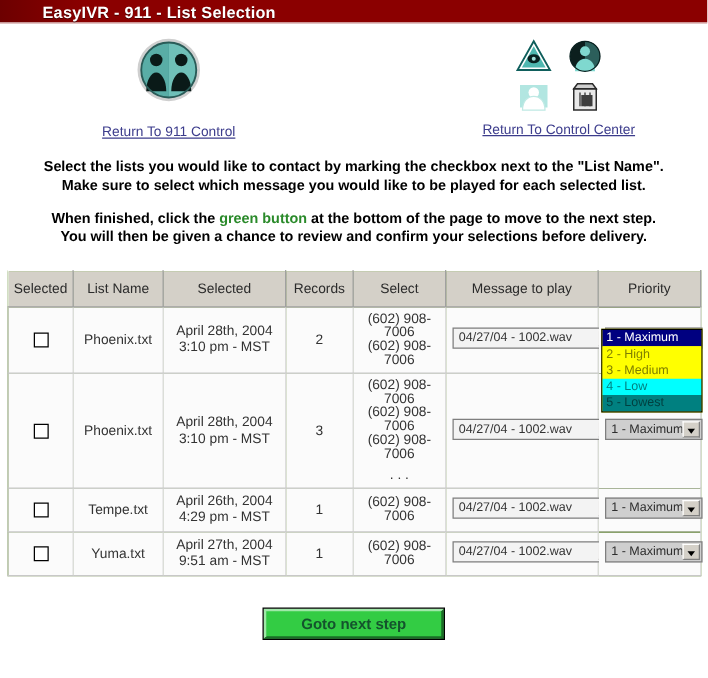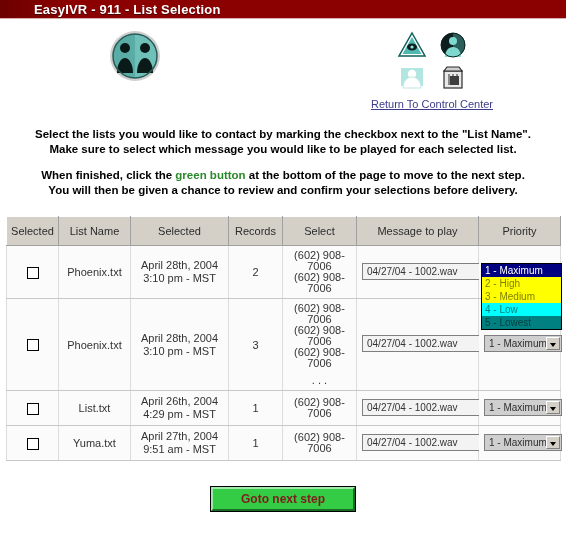--- a/index.html
+++ b/index.html
@@ -40,21 +40,21 @@
   
   .linkbar {
     position: relative;
     height: 112px;
   }
   .linkblock {
     position: absolute;
     text-align: center;
   }
   .linkblock.left  { left: 60px;  top: 10px;  width: 150px; }
-  .linkblock.right { left: 352px; top: 10px;  width: 160px; }
+  .linkblock.right { left: 367px; top: 10px;  width: 160px; }
 
   .link-text {
     display: inline-block;
     margin-top: 5px;
     font-size: 11px;
     color: #3c3c8c;
     text-decoration: underline;
     cursor: pointer;
     white-space: nowrap;
   }
@@ -219,21 +219,21 @@
   }
   .go-btn {
     display: inline-block;
     background: #33cc44;
     border: 2px solid;
     border-color: #9fe8a8 #1a6d26 #1a6d26 #9fe8a8;
     outline: 1px solid #000;
     padding: 3px 28px;
     font-size: 12px;
     font-weight: bold;
-    color: #7f1d1d;
+    color: #14532d;
     font-family: "Liberation Sans", sans-serif;
     cursor: pointer;
   }
 </style>
 </head>
 <body>
 
 <div class="titlebar">
   <span class="titlebar-text">EasyIVR - 911 - List Selection</span>
 </div>
@@ -250,20 +250,21 @@
         <g fill="#0a1a18">
           <circle cx="17" cy="19" r="5"></circle>
           <path d="M9 44 c0-9 4-15 8-15 s8 6 8 15 z"></path>
           <circle cx="37" cy="19" r="5"></circle>
           <path d="M29 44 c0-9 4-15 8-15 s8 6 8 15 z"></path>
         </g>
         <circle cx="27" cy="27" r="22" fill="none" stroke="#2a5c58" stroke-width="1.5"></circle>
       </svg>
     </span>
     <br>
+    <span class="link-text">Return To 911 Control</span>
   </div>
 
   <div class="linkblock right">
     <div class="icon-grid">
       <span>
         <svg class="icon-sm" viewBox="0 0 30 30" xmlns="http://www.w3.org/2000/svg">
           <path d="M15 3 L28 26 L2 26 Z" fill="#ffffff" stroke="#0f5f5c" stroke-width="1.5"></path>
           <path d="M15 7 L24.5 24 L5.5 24 Z" fill="#4fb8b0"></path>
           <ellipse cx="15" cy="17" rx="5" ry="3.6" fill="#08201f"></ellipse>
           <circle cx="15" cy="17" r="1.6" fill="#9fe0da"></circle>
@@ -366,21 +367,21 @@
             <div>(602) 908-7006</div>
             <div>(602) 908-7006</div>
             <div>(602) 908-7006</div>
             <div style="margin-top: 6px;">. . .</div>
           </td>
           <td class="c-msg"><div class="sel msg"><span>04/27/04 - 1002.wav</span><span class="arrow"></span></div></td>
           <td class="c-pri"><div class="sel pri"><span>1 - Maximum</span><span class="arrow"></span></div></td>
         </tr>
         <tr>
           <td><input type="checkbox" class="cbx" style=""></td>
-          <td class="c-name">List.txt</td>
+          <td class="c-name">Tempe.txt</td>
           <td class="c-mod">
             <div>April 26th, 2004</div>
             <div>4:29 pm - MST</div>
           </td>
           <td class="c-rec">1</td>
           <td class="c-sample">
             <div>(602) 908-7006</div>
           </td>
           <td class="c-msg"><div class="sel msg"><span>04/27/04 - 1002.wav</span><span class="arrow"></span></div></td>
           <td class="c-pri"><div class="sel pri"><span>1 - Maximum</span><span class="arrow"></span></div></td>

